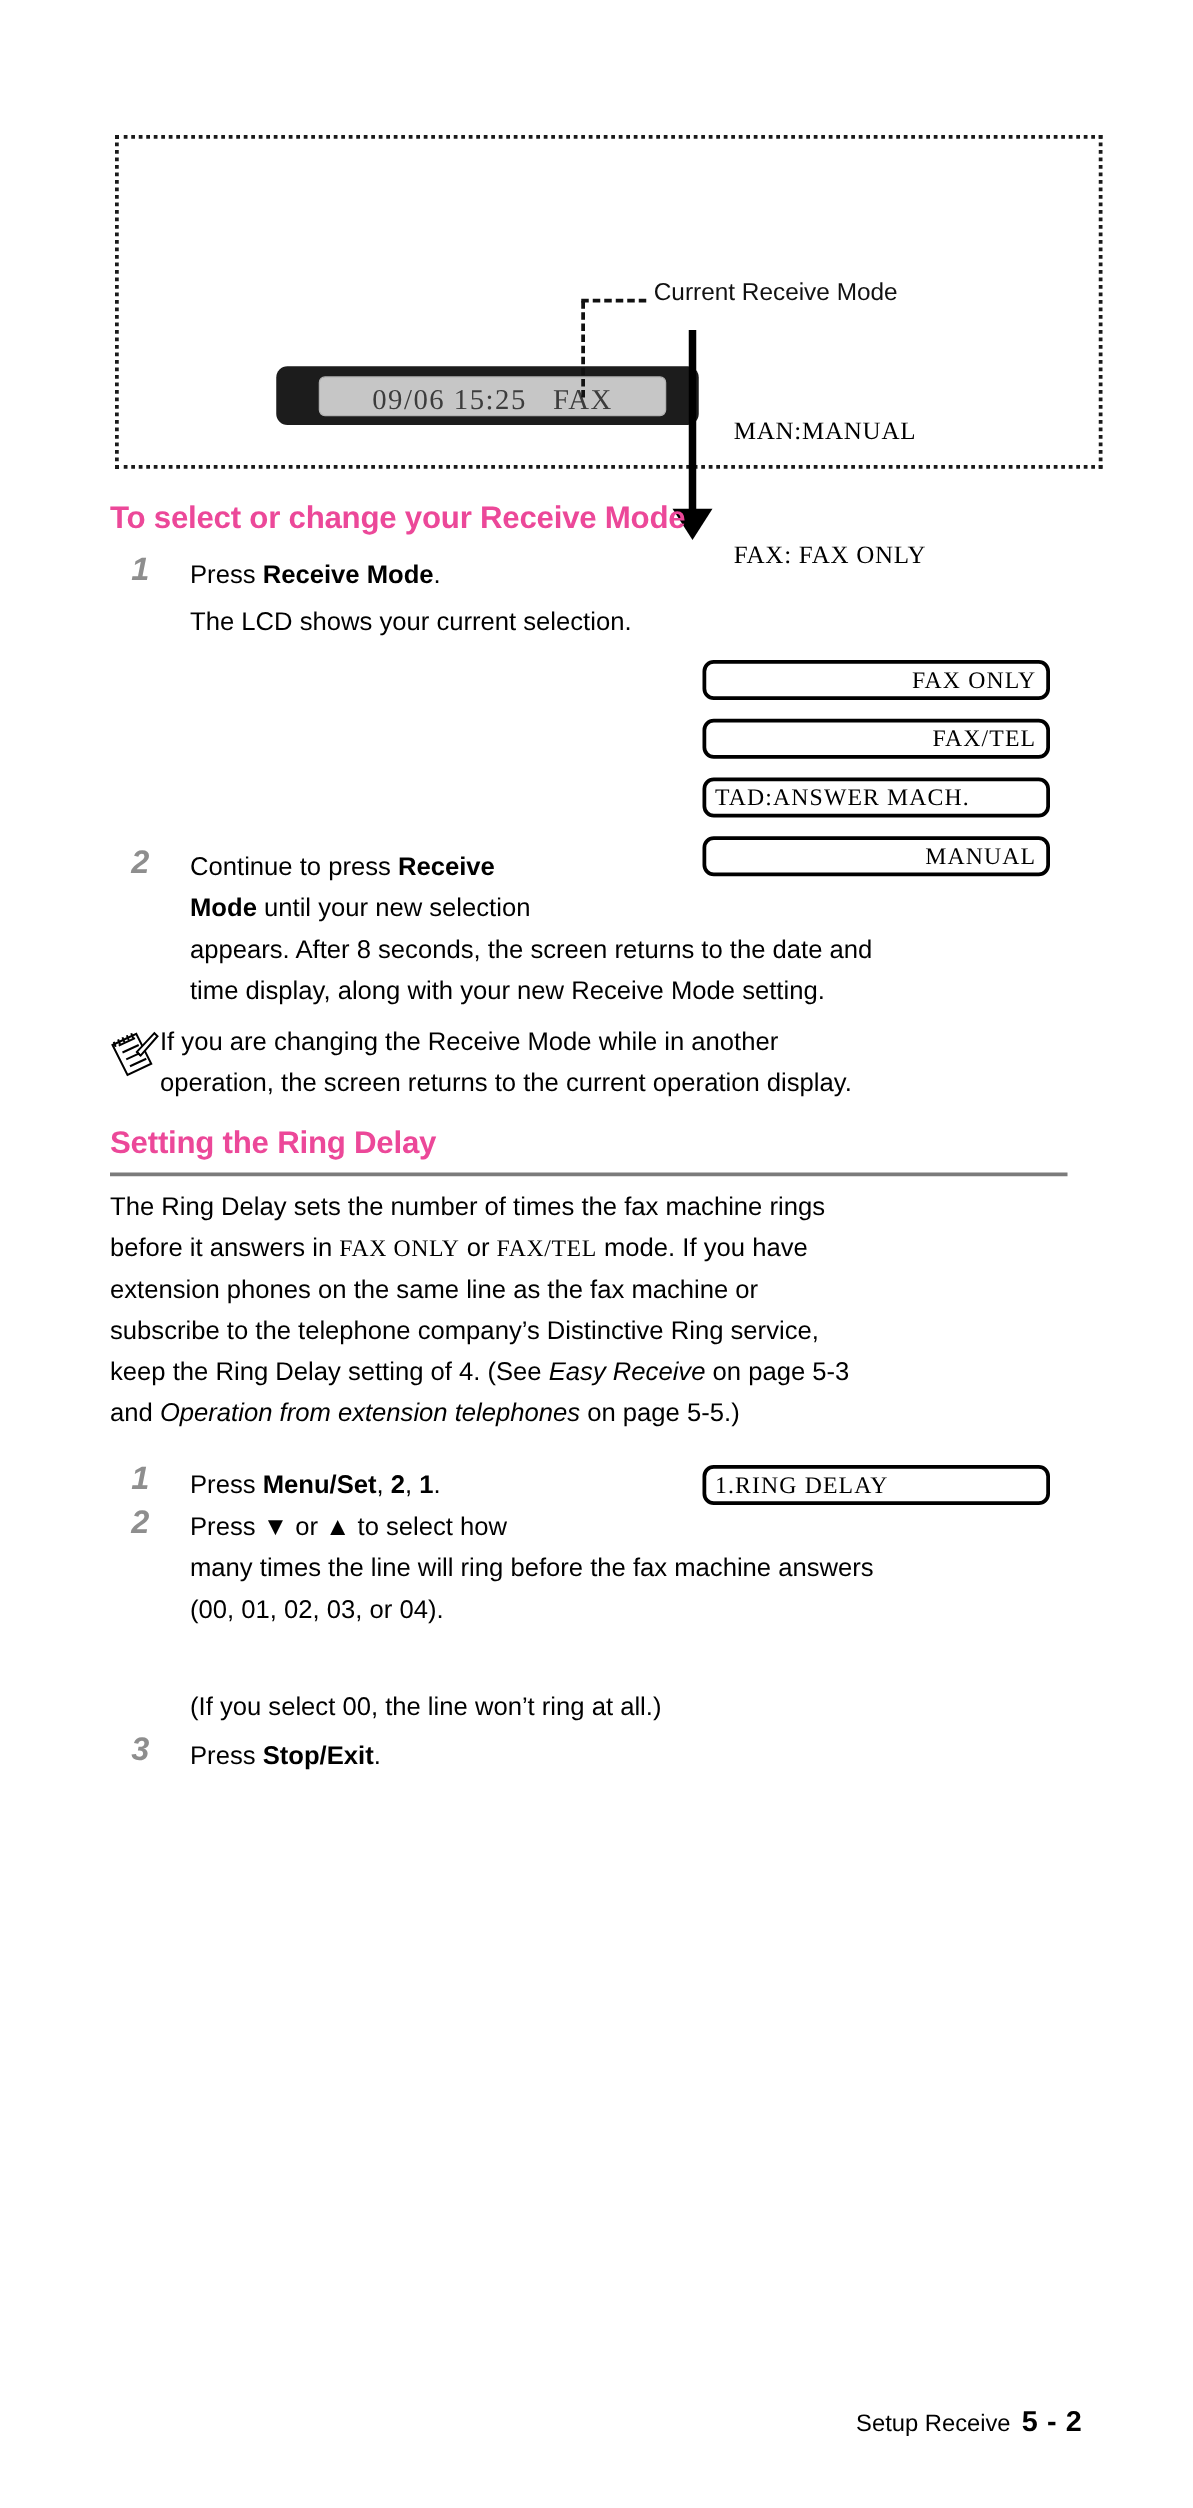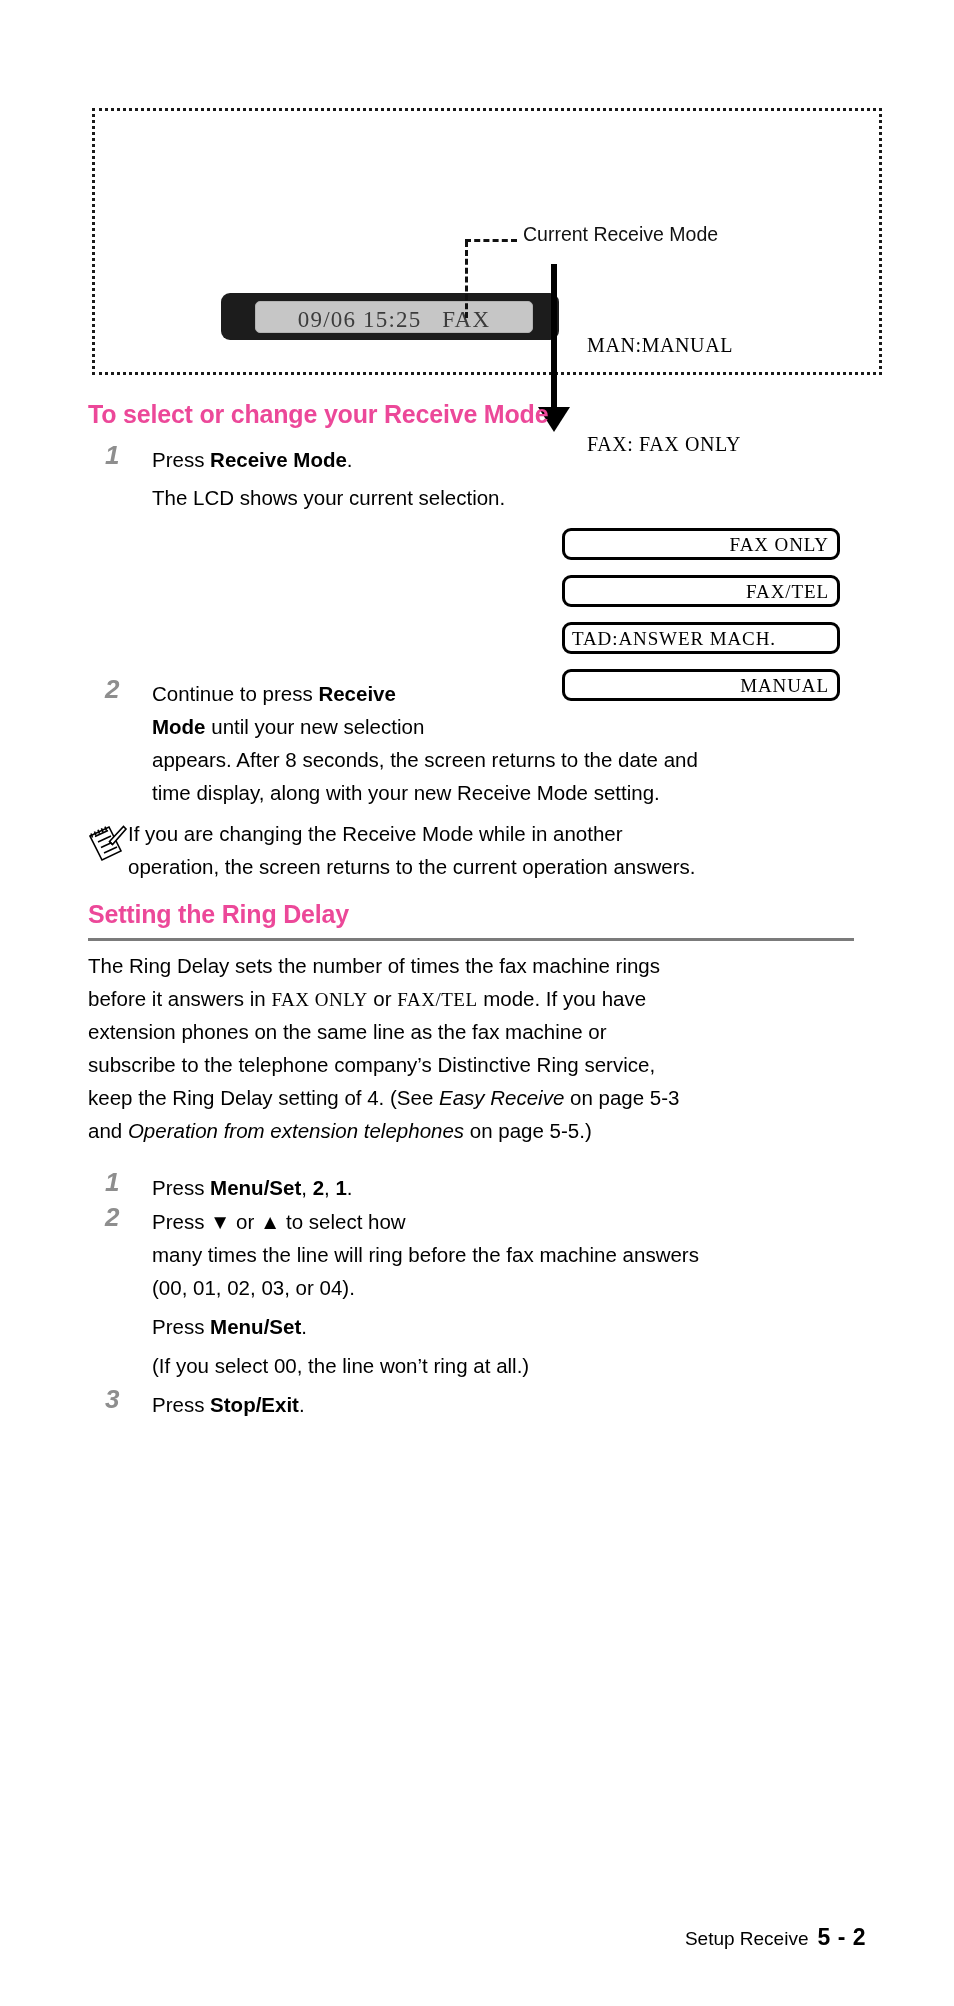--- a/index.html
+++ b/index.html
@@ -283,21 +283,21 @@
       <path d="M16 9.8 L17.5 13.8"></path>
       <path d="M19.5 8.2 L21 12.2"></path>
       <path d="M23 6.6 L24.5 10.6"></path>
     </g>
     <g fill="none" stroke="#000" stroke-width="1.6">
       <path d="M27.5 21.5 L41.5 6.5 L44 9 L30.5 24.5 Z" fill="#fff"></path>
       <path d="M27.5 21.5 L30.5 24.5"></path>
     </g>
   </svg>
   <div class="body" style="left:128px; top:818px; width:740px;">If you are changing the Receive Mode while in another</div>
-  <div class="body" style="left:128px; top:851px; width:760px;">operation, the screen returns to the current operation answers.</div>
+  <div class="body" style="left:128px; top:851px; width:760px;">operation, the screen returns to the current operation display.</div>
 
   <div class="h2" style="left:88px; top:900px;">Setting the Ring Delay</div>
   <div class="h2-rule" style="left:88px; top:938px; width:766px;"></div>
 
   <div class="body" style="left:88px; top:950px; width:780px;">The Ring Delay sets the number of times the fax machine rings</div>
   <div class="body" style="left:88px; top:983px; width:790px;">
     <span>before it answers in </span><span class="mono">FAX ONLY</span><span> or </span><span class="mono">FAX/TEL</span><span> mode. If you have</span>
   </div>
   <div class="body" style="left:88px; top:1016px; width:790px;">extension phones on the same line as the fax machine or</div>
   <div class="body" style="left:88px; top:1049px; width:790px;">subscribe to the telephone company’s Distinctive Ring service,</div>
@@ -306,30 +306,30 @@
   </div>
   <div class="body" style="left:88px; top:1115px; width:790px;">
     <span>and </span><i>Operation from extension telephones</i><span> on page 5-5.)</span>
   </div>
 
   <div class="step-num" style="left:105px; top:1167px;">1</div>
   <div class="body" style="left:152px; top:1172px; width:380px;">
     <span>Press </span><b>Menu/Set</b><span>, </span><b>2</b><span>, </span><b>1</b><span>.</span>
   </div>
 
+  <div class="lcdbox left" style="left:562px; top:1172px; width:278px;">
+    <span>1.RING DELAY</span>
+  </div>
 
   <div class="step-num" style="left:105px; top:1202px;">2</div>
   <div class="body" style="left:152px; top:1206px; width:380px;">
     <span>Press </span><span>▼</span><span> or </span><span>▲</span><span> to select how</span>
   </div>
   <div class="body" style="left:152px; top:1239px; width:760px;">many times the line will ring before the fax machine answers</div>
   <div class="body" style="left:152px; top:1272px; width:760px;">(00, 01, 02, 03, or 04).</div>
-  <div class="body" style="left:152px; top:1311px; width:500px;">
-    <span>Press </span><b>Menu/Set</b><span>.</span>
-  </div>
   <div class="body" style="left:152px; top:1350px; width:760px;">(If you select 00, the line won’t ring at all.)</div>
 
   <div class="step-num" style="left:105px; top:1384px;">3</div>
   <div class="body" style="left:152px; top:1389px; width:500px;">
     <span>Press </span><b>Stop/Exit</b><span>.</span>
   </div>
 
   <div class="footer">
     <span>Setup Receive</span><span class="pg">5 - 2</span>
   </div>

